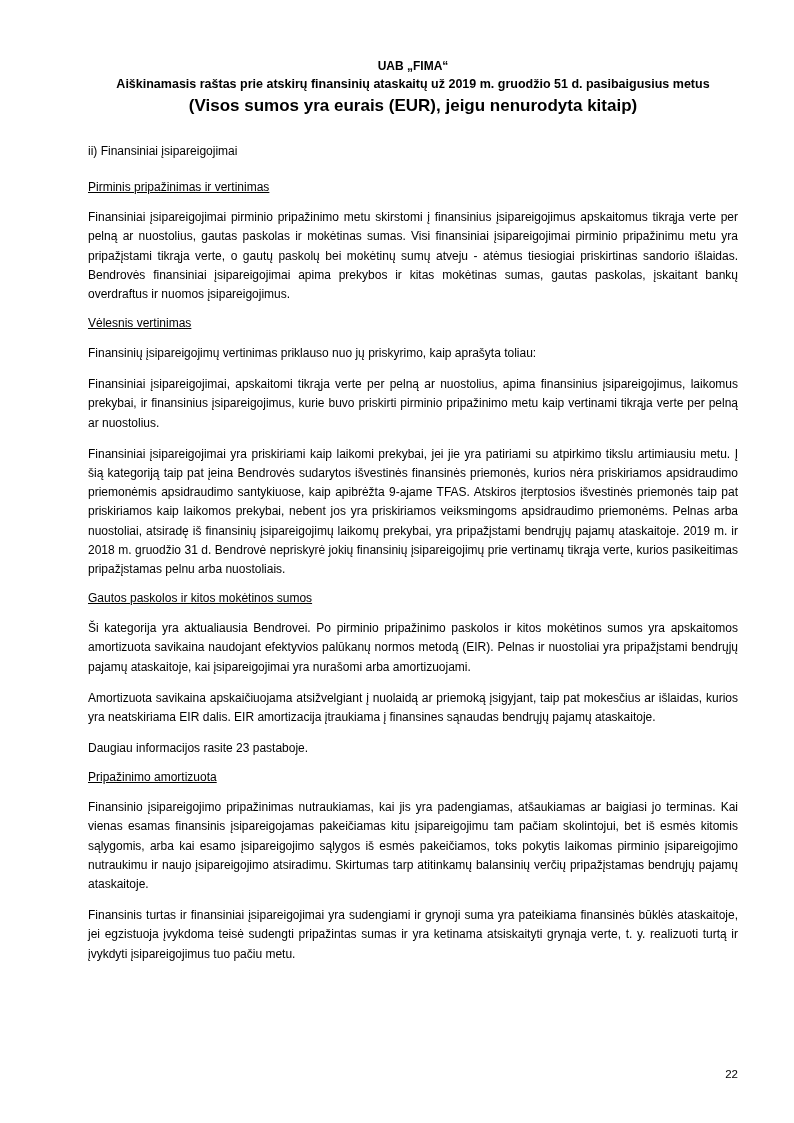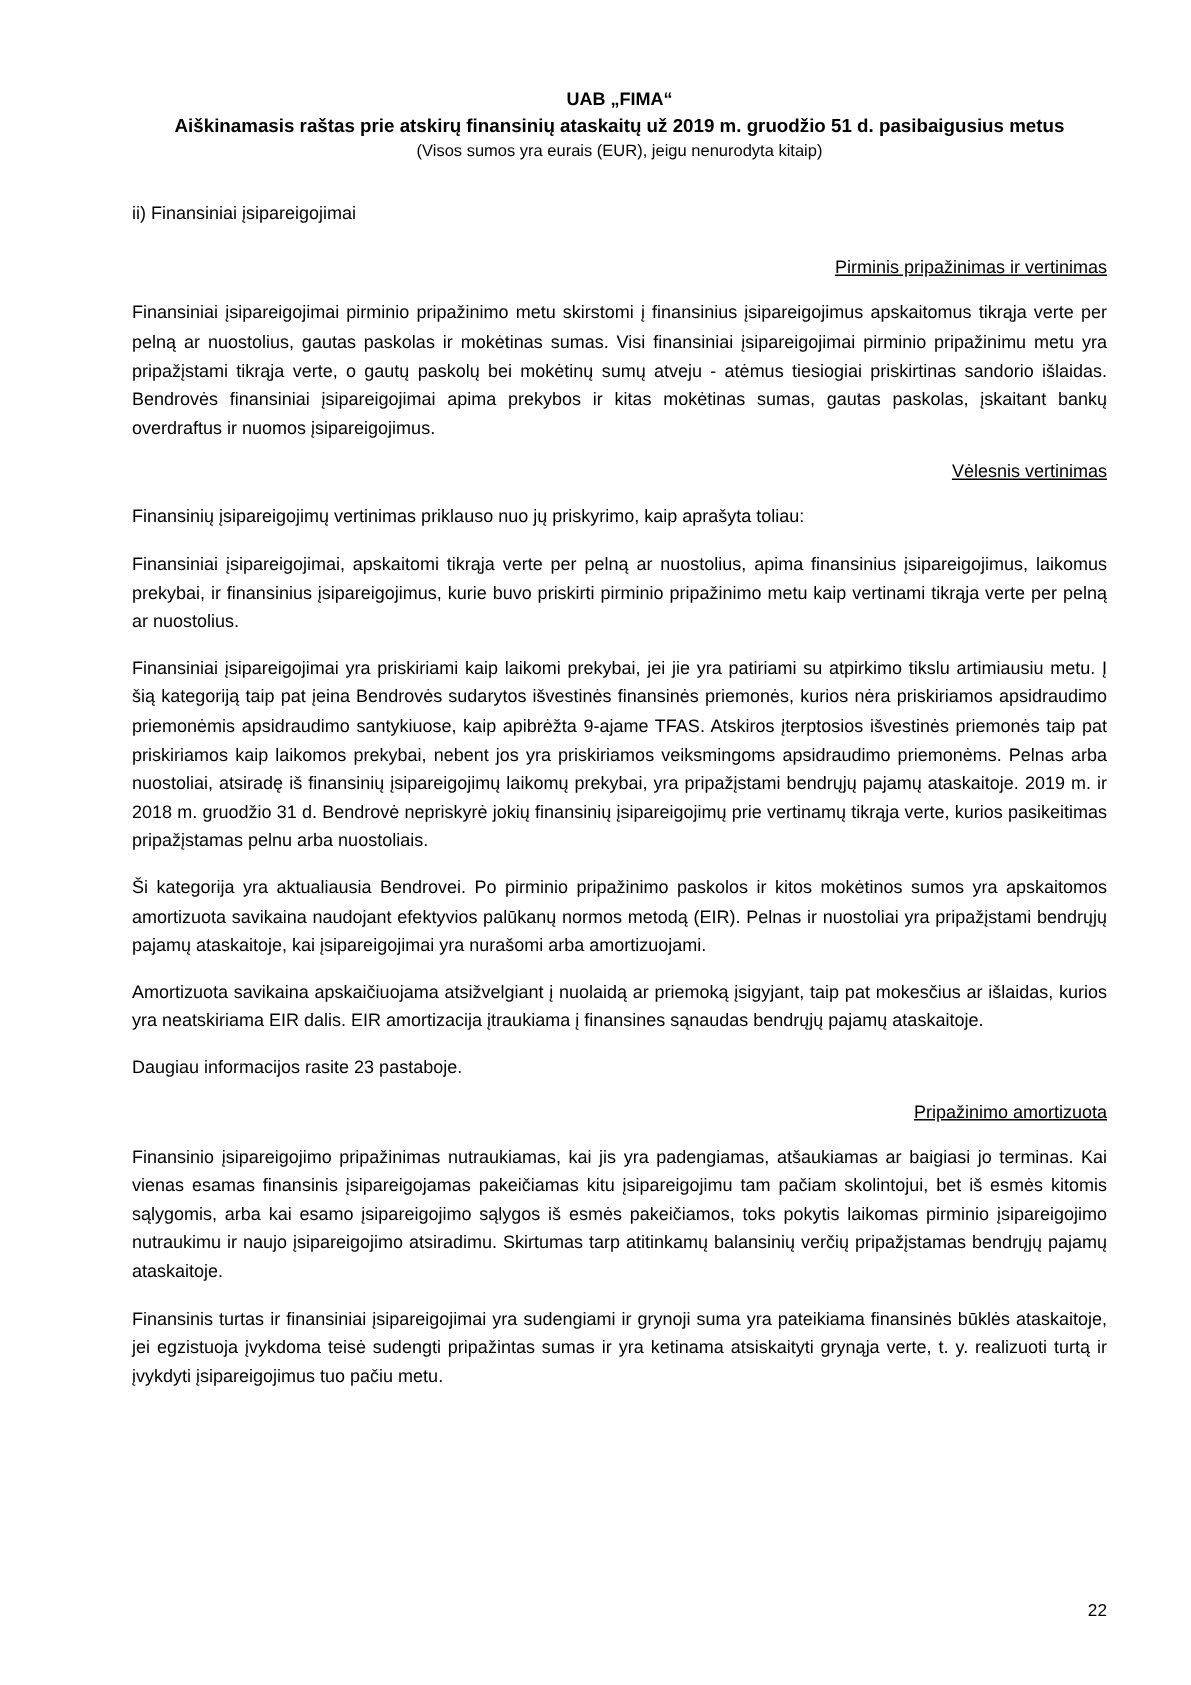--- a/index.html
+++ b/index.html
@@ -32,33 +32,33 @@
     font-size: 12px;
     font-weight: bold;
     line-height: 1.45;
   }
   .doc-title {
     font-size: 12.5px;
     font-weight: bold;
     line-height: 1.45;
   }
   .doc-subtitle {
-    font-size: 11px;
+    font-size: 17px;
     line-height: 1.45;
+    font-weight: bold;
   }
   .section-title {
     font-size: 12px;
     font-weight: normal;
     margin: 0 0 22px 0;
   }
   .subheading {
     font-size: 12px;
     text-decoration: underline;
     margin: 0 0 14px 0;
-    text-align: right;
   }
   .paragraph {
     font-size: 12px;
     line-height: 1.6;
     text-align: justify;
     margin: 0 0 12px 0;
   }
   .page-number {
     position: absolute;
     top: 1050px;
@@ -81,20 +81,21 @@
 
   <div class="subheading">Pirminis pripažinimas ir vertinimas</div>
   <p class="paragraph">Finansiniai įsipareigojimai pirminio pripažinimo metu skirstomi į finansinius įsipareigojimus apskaitomus tikrąja verte per pelną ar nuostolius, gautas paskolas ir mokėtinas sumas. Visi finansiniai įsipareigojimai pirminio pripažinimu metu yra pripažįstami tikrąja verte, o gautų paskolų bei mokėtinų sumų atveju - atėmus tiesiogiai priskirtinas sandorio išlaidas. Bendrovės finansiniai įsipareigojimai apima prekybos ir kitas mokėtinas sumas, gautas paskolas, įskaitant bankų overdraftus ir nuomos įsipareigojimus.</p>
 
   <div class="subheading">Vėlesnis vertinimas</div>
   <p class="paragraph">Finansinių įsipareigojimų vertinimas priklauso nuo jų priskyrimo, kaip aprašyta toliau:</p>
 
   <p class="paragraph">Finansiniai įsipareigojimai, apskaitomi tikrąja verte per pelną ar nuostolius, apima finansinius įsipareigojimus, laikomus prekybai, ir finansinius įsipareigojimus, kurie buvo priskirti pirminio pripažinimo metu kaip vertinami tikrąja verte per pelną ar nuostolius.</p>
   <p class="paragraph">Finansiniai įsipareigojimai yra priskiriami kaip laikomi prekybai, jei jie yra patiriami su atpirkimo tikslu artimiausiu metu. Į šią kategoriją taip pat įeina Bendrovės sudarytos išvestinės finansinės priemonės, kurios nėra priskiriamos apsidraudimo priemonėmis apsidraudimo santykiuose, kaip apibrėžta 9-ajame TFAS. Atskiros įterptosios išvestinės priemonės taip pat priskiriamos kaip laikomos prekybai, nebent jos yra priskiriamos veiksmingoms apsidraudimo priemonėms. Pelnas arba nuostoliai, atsiradę iš finansinių įsipareigojimų laikomų prekybai, yra pripažįstami bendrųjų pajamų ataskaitoje. 2019 m. ir 2018 m. gruodžio 31 d. Bendrovė nepriskyrė jokių finansinių įsipareigojimų prie vertinamų tikrąja verte, kurios pasikeitimas pripažįstamas pelnu arba nuostoliais.</p>
 
+  <div class="subheading">Gautos paskolos ir kitos mokėtinos sumos</div>
   <p class="paragraph">Ši kategorija yra aktualiausia Bendrovei. Po pirminio pripažinimo paskolos ir kitos mokėtinos sumos yra apskaitomos amortizuota savikaina naudojant efektyvios palūkanų normos metodą (EIR). Pelnas ir nuostoliai yra pripažįstami bendrųjų pajamų ataskaitoje, kai įsipareigojimai yra nurašomi arba amortizuojami.</p>
   <p class="paragraph">Amortizuota savikaina apskaičiuojama atsižvelgiant į nuolaidą ar priemoką įsigyjant, taip pat mokesčius ar išlaidas, kurios yra neatskiriama EIR dalis. EIR amortizacija įtraukiama į finansines sąnaudas bendrųjų pajamų ataskaitoje.</p>
   <p class="paragraph">Daugiau informacijos rasite 23 pastaboje.</p>
 
   <div class="subheading">Pripažinimo amortizuota</div>
   <p class="paragraph">Finansinio įsipareigojimo pripažinimas nutraukiamas, kai jis yra padengiamas, atšaukiamas ar baigiasi jo terminas. Kai vienas esamas finansinis įsipareigojamas pakeičiamas kitu įsipareigojimu tam pačiam skolintojui, bet iš esmės kitomis sąlygomis, arba kai esamo įsipareigojimo sąlygos iš esmės pakeičiamos, toks pokytis laikomas pirminio įsipareigojimo nutraukimu ir naujo įsipareigojimo atsiradimu. Skirtumas tarp atitinkamų balansinių verčių pripažįstamas bendrųjų pajamų ataskaitoje.</p>
 
   <p class="paragraph">Finansinis turtas ir finansiniai įsipareigojimai yra sudengiami ir grynoji suma yra pateikiama finansinės būklės ataskaitoje, jei egzistuoja įvykdoma teisė sudengti pripažintas sumas ir yra ketinama atsiskaityti grynąja verte, t. y. realizuoti turtą ir įvykdyti įsipareigojimus tuo pačiu metu.</p>
 
   <div class="page-number">22</div>

